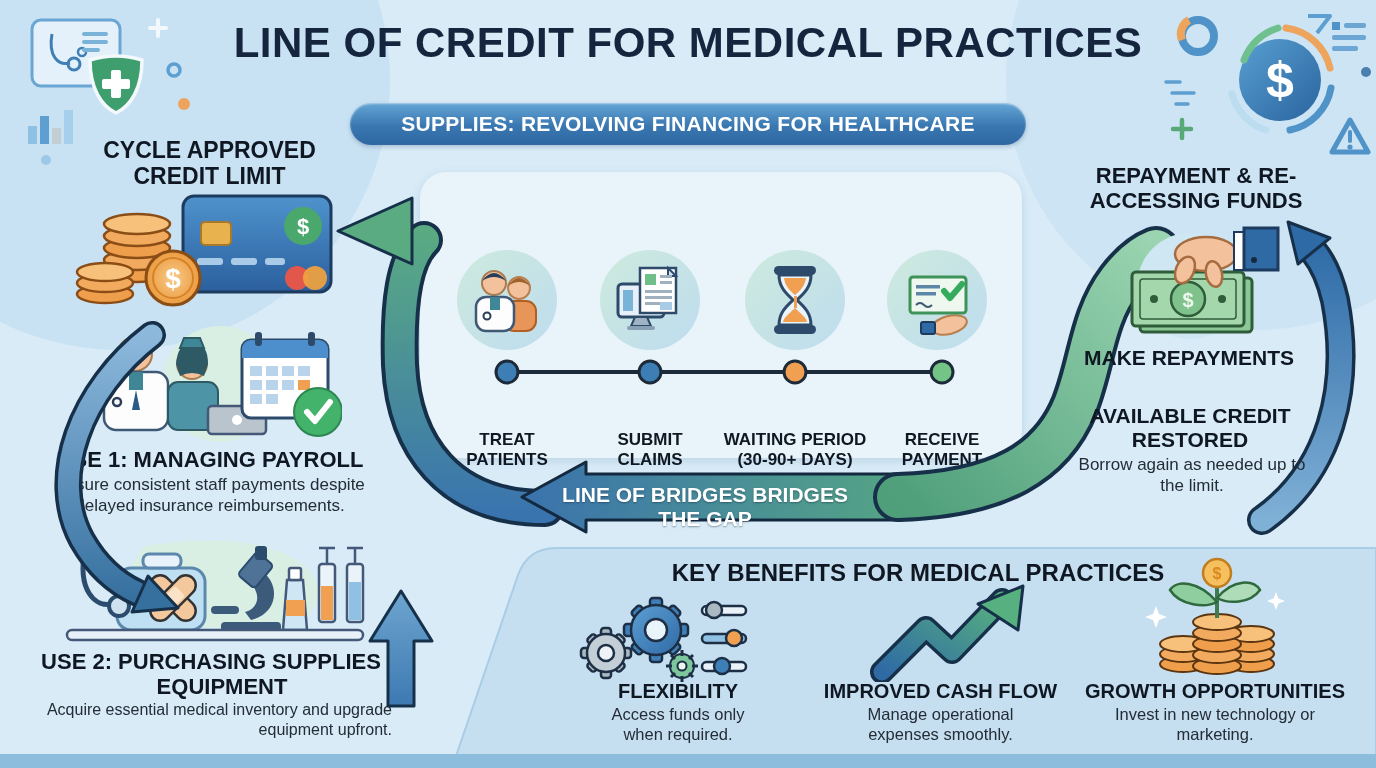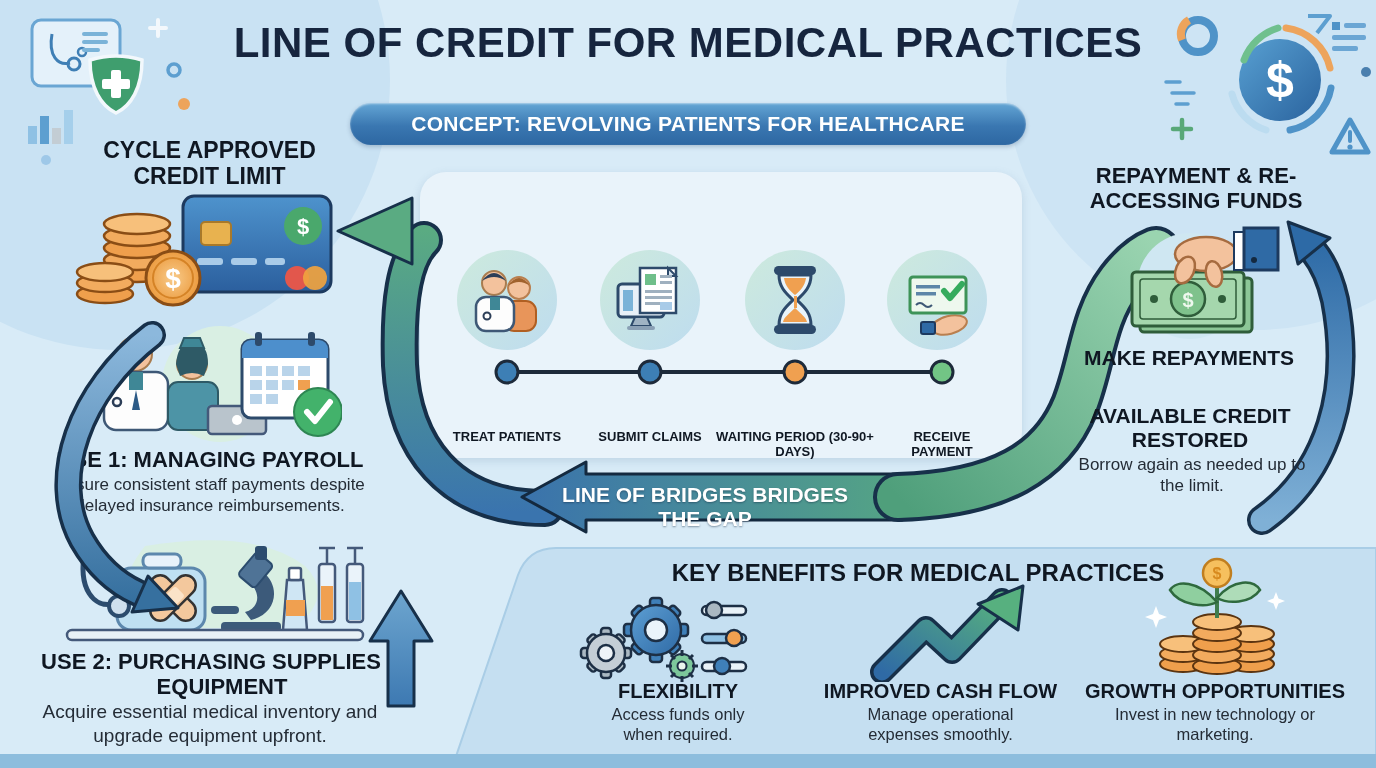--- a/index.html
+++ b/index.html
@@ -16,21 +16,21 @@
     display:flex;align-items:center;justify-content:center;color:#fff;
     font-size:21px;font-weight:bold;letter-spacing:.3px;}
   .sec-title{font-weight:800;color:#0f1722;line-height:1.12;}
   .body-txt{color:#242c36;line-height:1.24;}
   #mid-card{left:420px;top:172px;width:602px;height:286px;border-radius:26px;
     background:#e9f3fa;box-shadow:0 3px 10px rgba(70,110,150,.18);}
   .step{position:absolute;top:78px;width:130px;}
   .step-circle{width:100px;height:100px;border-radius:50%;margin:0 auto;
     background:linear-gradient(135deg,#cdeadd 0%,#bedcef 100%);
     display:flex;align-items:center;justify-content:center;}
-  .step-label{margin-top:40px;font-size:13px;font-weight:800;color:#0f1722;line-height:1.15;}
+  .step-label{margin-top:40px;font-size:17px;font-weight:800;color:#0f1722;line-height:1.15;}
   #timeline-line{left:505px;top:370px;width:440px;height:4px;background:#1d2a3a;border-radius:2px;}
   #bridge-label{left:540px;top:483px;width:330px;font-size:21px;font-weight:800;color:#fff;
     text-shadow:0 1px 2px rgba(15,35,60,.45);}
   #bottom-strip{left:0;bottom:0;width:1376px;height:14px;background:#8dbddd;}
   svg text{font-family:"Liberation Sans","DejaVu Sans",sans-serif;}
 </style>
 </head>
 <body>
 
 <div id="canvas">
@@ -86,21 +86,21 @@
     <defs>
       <linearGradient id="coinblue" x1="0" y1="0" x2="1" y2="1">
         <stop offset="0" stop-color="#58a0d2"></stop>
           <stop offset="1" stop-color="#2a639e"></stop>
       </linearGradient>
     </defs>
   </svg>
 
   <div id="page-title" class="abs ctr">LINE OF CREDIT FOR MEDICAL PRACTICES</div>
   <div id="concept-pill" class="abs">
-    <span>CONCEPT: REVOLVING PATIENTS FOR HEALTHCARE</span>
+    <span>SUPPLIES: REVOLVING FINANCING FOR HEALTHCARE</span>
   </div>
 
   <div class="abs ctr sec-title" style="left:62px;top:138px;width:295px;font-size:23px;">CYCLE APPROVED CREDIT LIMIT</div>
 
   <svg class="abs" style="left:75px;top:190px;" width="260" height="118" viewBox="0 0 260 118">
     <rect x="108" y="6" width="148" height="96" rx="11" fill="url(#cardg)" stroke="#1d3a5f" stroke-width="3"></rect>
     <rect x="126" y="32" width="30" height="23" rx="4" fill="#e8b24f" stroke="#a8792a" stroke-width="2"></rect>
     <circle cx="228" cy="36" r="19" fill="#4aa86c"></circle>
     <text x="228" y="44" font-size="22" font-weight="bold" fill="#fff" text-anchor="middle">$</text>
     <rect x="122" y="68" width="26" height="7" rx="3" fill="#a9cbe8"></rect>
@@ -203,21 +203,21 @@
       <rect x="266" y="50" width="12" height="34" fill="#f0a050" stroke="none"></rect>
       <path d="M 272 28 v -16 M 264 12 h 16" fill="none"></path>
       <rect x="292" y="28" width="16" height="58" rx="3" fill="#eaf3fa"></rect>
       <rect x="294" y="46" width="12" height="38" fill="#8fc1e4" stroke="none"></rect>
       <path d="M 300 28 v -16 M 292 12 h 16" fill="none"></path>
     </g>
     <rect x="12" y="94" width="296" height="10" rx="5" fill="#e8f1f7" stroke="#44597a" stroke-width="2.5"></rect>
   </svg>
 
   <div class="abs ctr sec-title" style="left:28px;top:650px;width:364px;font-size:22px;margin-left:12px;">USE 2: PURCHASING SUPPLIES &amp; EQUIPMENT</div>
-  <div class="abs ctr body-txt" style="left:28px;top:700px;width:364px;font-size:19px;">Acquire essential medical inventory and upgrade equipment upfront.</div>
+  <div class="abs ctr body-txt" style="left:28px;top:700px;width:364px;font-size:16px;text-align:right;">Acquire essential medical inventory and upgrade equipment upfront.</div>
 
   <div id="mid-card" class="abs">
 
     <div class="step ctr" style="left:22px;">
       <div class="step-circle">
         <svg width="72" height="72" viewBox="0 0 72 72">
           <circle cx="48" cy="24" r="11" fill="#f3c29d" stroke="#b97f4f" stroke-width="2"></circle>
           <path d="M 37 22 Q 48 6 59 22 Q 48 14 37 22 Z" fill="#a0622d"></path>
           <rect x="33" y="37" width="32" height="30" rx="10" fill="#e8955a" stroke="#b05f22" stroke-width="2"></rect>
           <circle cx="23" cy="19" r="12" fill="#f3c29d" stroke="#a97c4f" stroke-width="2"></circle>

